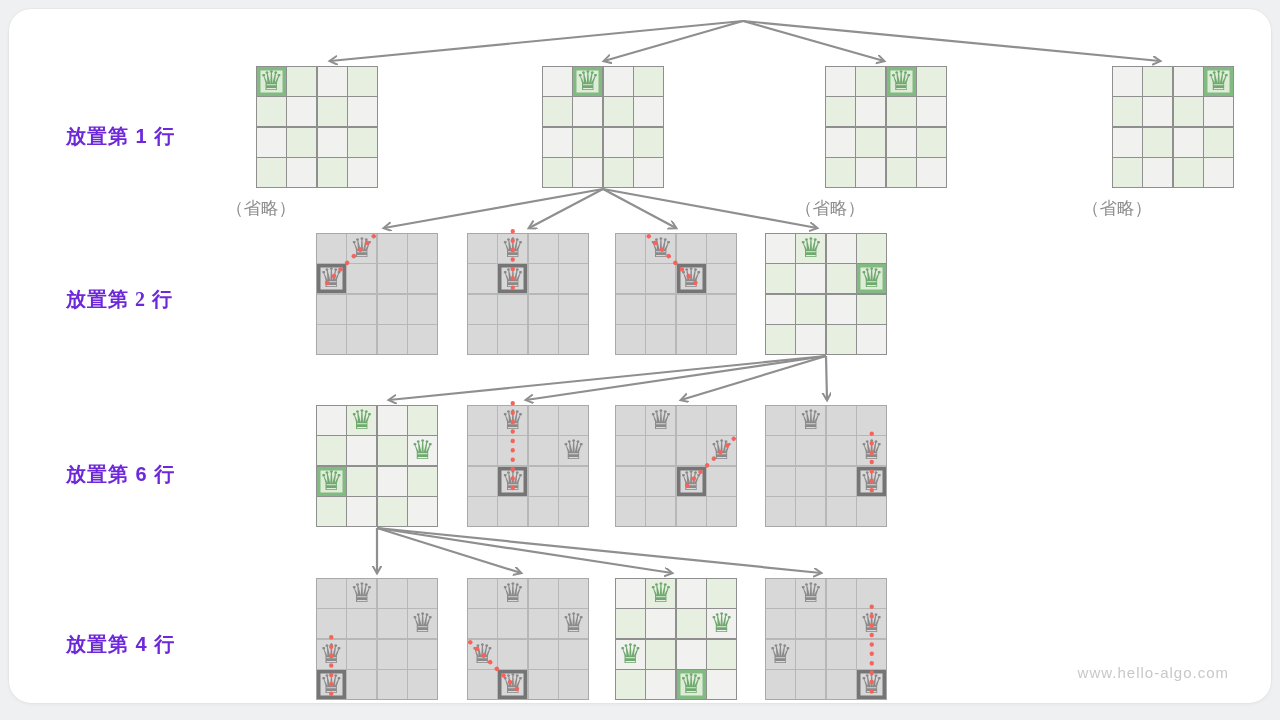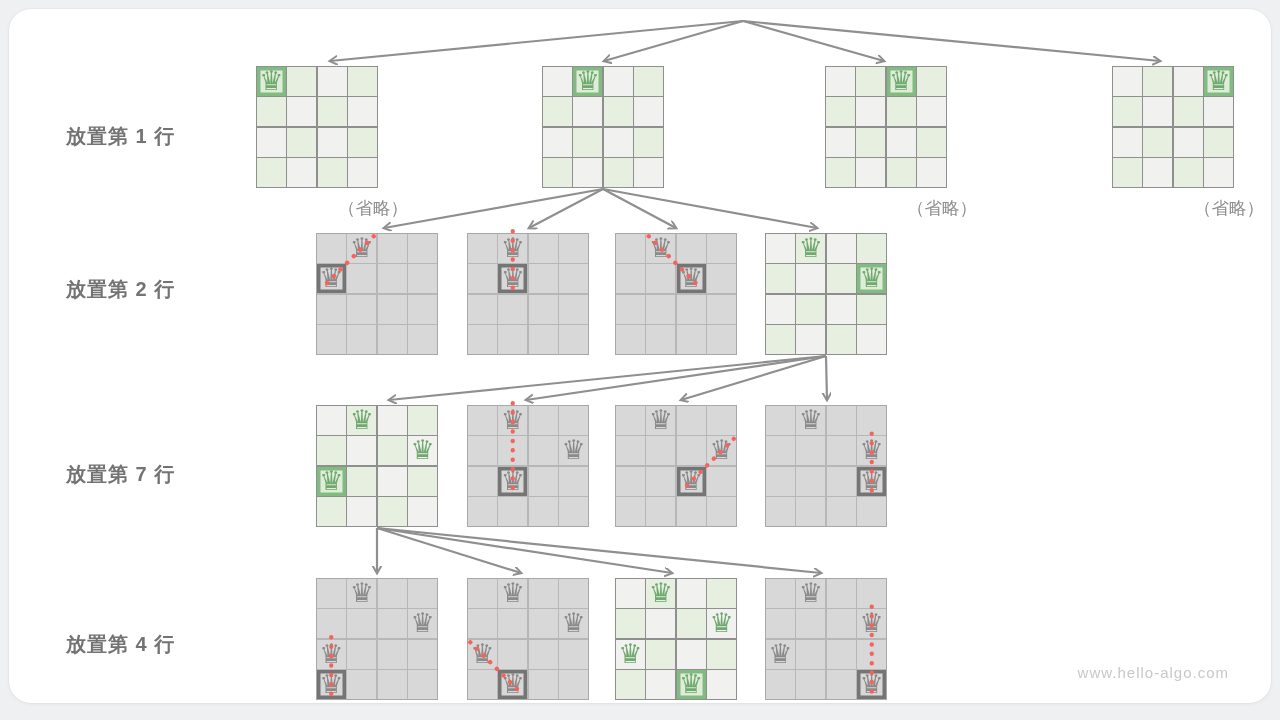--- a/index.html
+++ b/index.html
@@ -29,39 +29,39 @@
   .theme-green .cell.alt{background:#e6efe0;}
   .theme-gray .cell{background:#d8d8d8;}
   .theme-green .cell.placed{background:#dfecd8;box-shadow:inset 0 0 0 3.5px #82bb82;}
   .theme-gray .cell.placed{box-shadow:inset 0 0 0 3.5px #757575;}
   .queen{font-family:"DejaVu Sans",sans-serif;font-size:27px;line-height:1;transform:translateY(-1px);}
   .theme-green .queen{color:#6fa96f;}
   .theme-gray .queen{color:#8a8a8a;}
   
   .row-label{
     position:absolute;left:57px;height:28px;line-height:28px;z-index:4;
-    font-size:20px;font-weight:bold;color:#737373;letter-spacing:1px;white-space:nowrap;
+    font-size:20px;font-weight:bold;color:#6d28d9;letter-spacing:1px;white-space:nowrap;
   }
   .caption{
-    position:absolute;width:182px;text-align:right;z-index:4;
+    position:absolute;width:182px;text-align:left;z-index:4;
     font-size:17.5px;color:#8f8f8f;white-space:nowrap;
   }
   #watermark{
     position:absolute;right:42px;bottom:22px;z-index:4;
     font-family:Liberation Sans, sans-serif;
     font-size:15px;color:#c8c8c8;letter-spacing:1px;
   }
 </style>
 </head>
 <body>
 
 <div id="canvas">
   <div class="row-label" style="top:113px;">放置第 1 行</div>
-  <div class="row-label" style="top:266px;">放置第 2 行</div>
-  <div class="row-label" style="top:451px;">放置第 7 行</div>
+  <div class="row-label" style="top:276px;font-family:Liberation Serif, serif;">放置第 2 行</div>
+  <div class="row-label" style="top:451px;">放置第 6 行</div>
   <div class="row-label" style="top:621px;text-align:right;">放置第 4 行</div>
   <div id="boards">
       <div class="board theme-green" style="left: 247px; top: 57px;">
         <div class="cell placed">
           <span class="queen">♛</span>
         </div>
         <div class="cell alt"></div>
         <div class="cell"></div>
         <div class="cell alt"></div>
         <div class="cell alt"></div>

